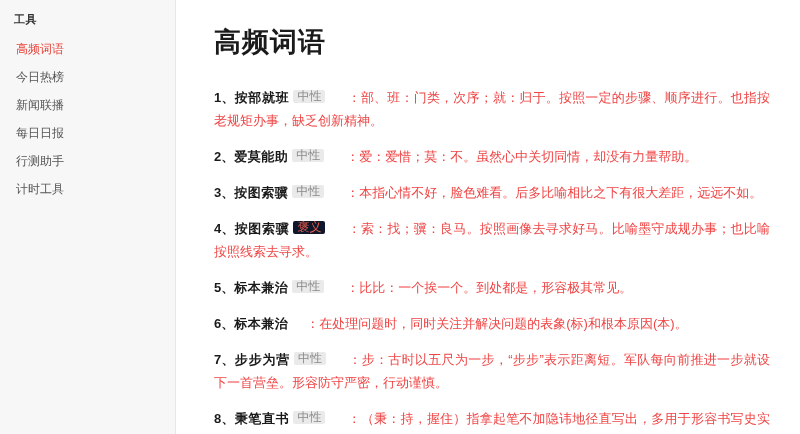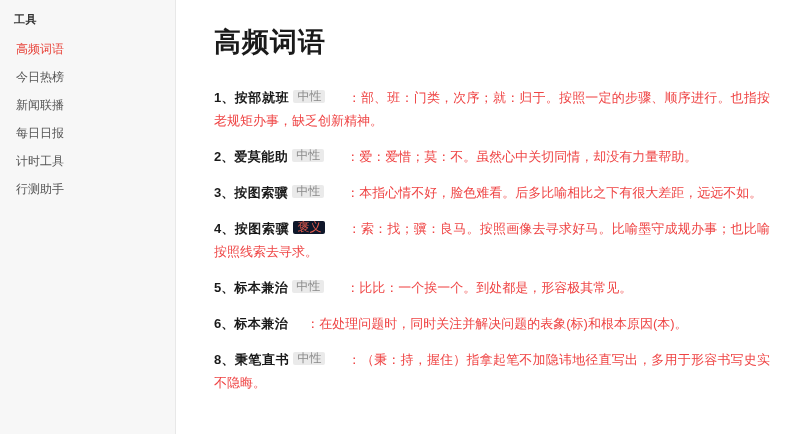--- a/index.html
+++ b/index.html
@@ -100,31 +100,32 @@
 
 <div class="app">
 
   <div class="sidebar">
     <div class="sidebar-title">工具</div>
     <div class="sidebar-list">
         <div class="sidebar-item active"><span>高频词语</span></div>
         <div class="sidebar-item"><span>今日热榜</span></div>
         <div class="sidebar-item"><span>新闻联播</span></div>
         <div class="sidebar-item"><span>每日日报</span></div>
+        <div class="sidebar-item"><span>行测助手</span></div>
         <div class="sidebar-item"><span>计时工具</span></div>
-        <div class="sidebar-item"><span>行测助手</span></div>
       </div>
   </div>
 
   <div class="main">
     <h1 class="page-title">高频词语</h1>
     <div class="entry-list">
         <p class="entry"><span class="entry-index">1、</span><span class="entry-word">按部就班</span><span class="tag tag-neutral">中性</span><span class="entry-def">：部、班：门类，次序；就：归于。按照一定的步骤、顺序进行。也指按老规矩办事，缺乏创新精神。</span></p>
         <p class="entry"><span class="entry-index">2、</span><span class="entry-word">爱莫能助</span><span class="tag tag-neutral">中性</span><span class="entry-def">：爱：爱惜；莫：不。虽然心中关切同情，却没有力量帮助。</span></p>
         <p class="entry"><span class="entry-index">3、</span><span class="entry-word">按图索骥</span><span class="tag tag-neutral">中性</span><span class="entry-def">：本指心情不好，脸色难看。后多比喻相比之下有很大差距，远远不如。</span></p>
         <p class="entry"><span class="entry-index">4、</span><span class="entry-word">按图索骥</span><span class="tag tag-positive">褒义</span><span class="entry-def">：索：找；骥：良马。按照画像去寻求好马。比喻墨守成规办事；也比喻按照线索去寻求。</span></p>
         <p class="entry"><span class="entry-index">5、</span><span class="entry-word">标本兼治</span><span class="tag tag-neutral">中性</span><span class="entry-def">：比比：一个挨一个。到处都是，形容极其常见。</span></p>
         <p class="entry"><span class="entry-index">6、</span><span class="entry-word">标本兼治</span><span class="entry-def">：在处理问题时，同时关注并解决问题的表象(标)和根本原因(本)。</span></p>
+        <p class="entry"><span class="entry-index">7、</span><span class="entry-word">步步为营</span><span class="tag tag-neutral">中性</span><span class="entry-def">：步：古时以五尺为一步，“步步”表示距离短。军队每向前推进一步就设下一首营垒。形容防守严密，行动谨慎。</span></p>
         <p class="entry"><span class="entry-index">8、</span><span class="entry-word">秉笔直书</span><span class="tag tag-neutral">中性</span><span class="entry-def">：（秉：持，握住）指拿起笔不加隐讳地径直写出，多用于形容书写史实不隐晦。</span></p>
       </div>
   </div>
 
 </div>
 
 </body></html>

